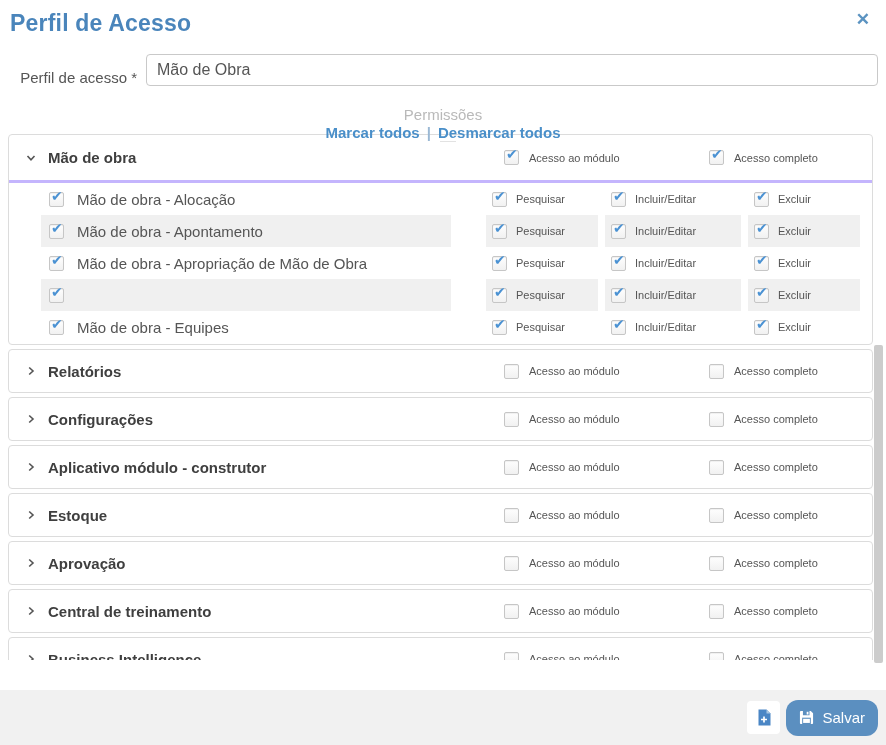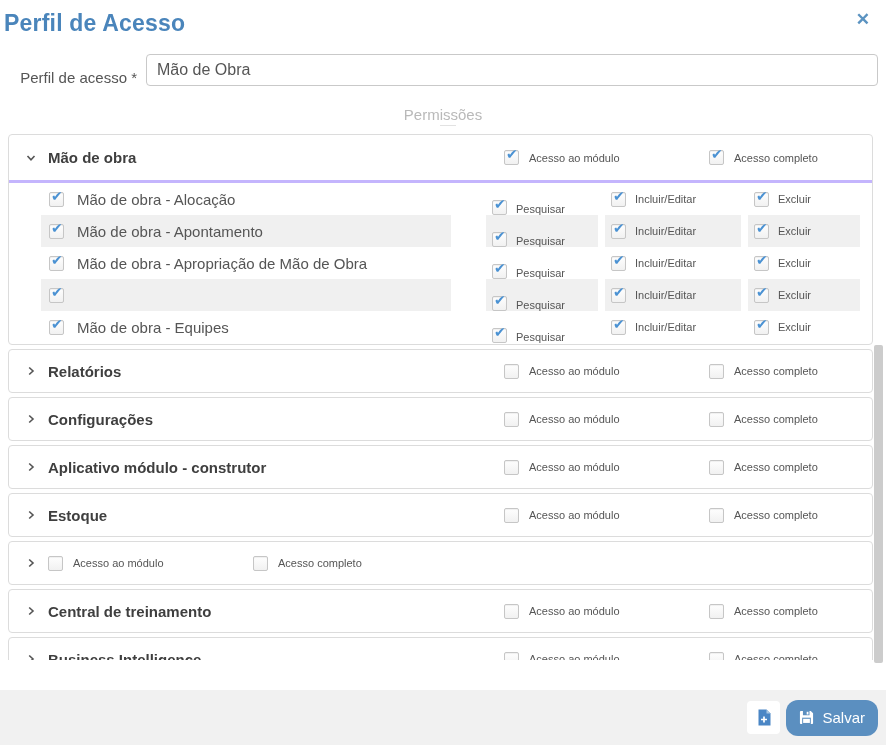--- a/index.html
+++ b/index.html
@@ -4,21 +4,21 @@
 <style>
   * { margin:0; padding:0; box-sizing:border-box; }
   html,body { width:886px; height:745px; }
   body {
     font-family:"Liberation Sans", sans-serif;
     background:#fff; color:#555; overflow:hidden;
   }
   .modal { position:relative; width:886px; height:745px; background:#fff; overflow:hidden; }
 
   
-  .hdr { padding:10px 12px 0 4px; position:relative; }
+  .hdr { padding:10px 12px 0 10px; position:relative; }
   .hdr-title { font-size:23px; font-weight:bold; color:#4a85bb; letter-spacing:0.2px; }
   .close-x { position:absolute; right:16px; top:11px; color:#5b93c1; font-size:17px;
              font-weight:bold; cursor:pointer; line-height:1; }
 
   
   .form-row { display:flex; align-items:flex-end; margin:17px 8px 0 8px; }
   .form-label { width:138px; text-align:right; padding-right:9px; font-size:15px; color:#555; }
   .form-input { flex:1; height:32px; border:1px solid #c9c9c9; border-radius:4px;
                 padding:0 10px; font-size:16px; color:#555;
                 font-family:"Liberation Sans", sans-serif; outline:none; background:#fff; }
@@ -52,21 +52,21 @@
     color:#4b92d3; font-size:14px; line-height:1.2;
   }
 
   
   .children { border-top:3px solid #c4b5fd; padding-bottom:1px; }
   .child-row { display:flex; align-items:stretch; height:32px; padding:0 12px 0 32px; }
   .name-cell { flex:1; display:flex; align-items:center; padding-left:8px; margin-right:28px; }
   .name-cell .cb { margin-right:13px; }
   .child-label { font-size:15px; color:#555; white-space:nowrap; }
   .ccell { display:flex; align-items:center; padding-left:6px; margin-left:7px; flex:0 0 auto; }
-  .ccell.c1 { width:112px;align-items:flex-end; } .ccell.c2 { width:136px; } .ccell.c3 { width:112px; }
+  .ccell.c1 { width:112px; } .ccell.c2 { width:136px; } .ccell.c3 { width:112px; }
   .ccell .grp-label { margin-left:9px; }
   .child-row.striped .name-cell, .child-row.striped .ccell { background:#f0f0f0; }
 
   
   .scroll-thumb { position:absolute; right:3px; top:345px; width:9px; height:318px;
                   background:#cccccc; border-radius:2px; }
 
   
   .footer { position:absolute; left:0; right:0; bottom:0; height:55px; background:#f1f1f1;
             display:flex; align-items:center; justify-content:flex-end; gap:6px; padding-right:8px; }
@@ -87,20 +87,25 @@
   </div>
 
   <div class="form-row">
     <label class="form-label">Perfil de acesso *</label>
     <input class="form-input" type="text" value="Mão de Obra" style="">
   </div>
 
   <div class="perm-head">
     <span class="perm-label">Permissões</span>
     <span class="hline"></span>
+    <span class="perm-links">
+      <span class="perm-link">Marcar todos</span>
+      <span class="link-sep">|</span>
+      <span class="perm-link">Desmarcar todos</span>
+    </span>
     <span class="hline-tail"></span>
   </div>
 
   <div class="list">
 
     <div class="card">
       <div class="card-head">
         <svg class="chev" viewBox="0 0 12 12">
           <polyline points="2.5,4 6,7.8 9.5,4" fill="none" stroke="#555" stroke-width="1.6"></polyline>
           </svg>
@@ -279,20 +284,21 @@
           <span class="grp-label">Acesso completo</span>
         </span>
       </div>
     </div>
 
     <div class="card collapsed">
       <div class="card-head">
         <svg class="chev" viewBox="0 0 12 12">
           <polyline points="4.2,2.5 8,6 4.2,9.5" fill="none" stroke="#555" stroke-width="1.6"></polyline>
           </svg>
+        <span class="sec-label">Aprovação</span>
         <span class="grp">
           <span class="cb" data-checked="false"></span>
           <span class="grp-label">Acesso ao módulo</span>
         </span>
         <span class="grp full">
           <span class="cb" data-checked="false"></span>
           <span class="grp-label">Acesso completo</span>
         </span>
       </div>
     </div>

